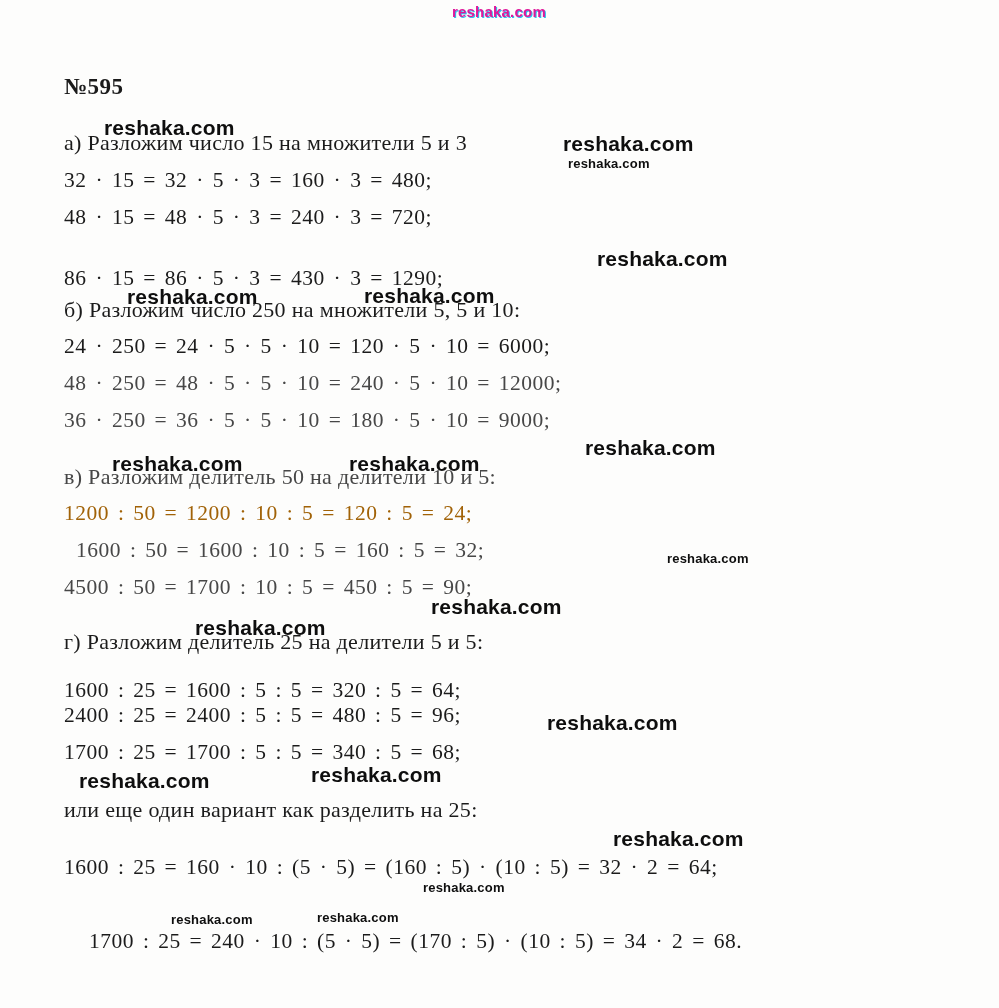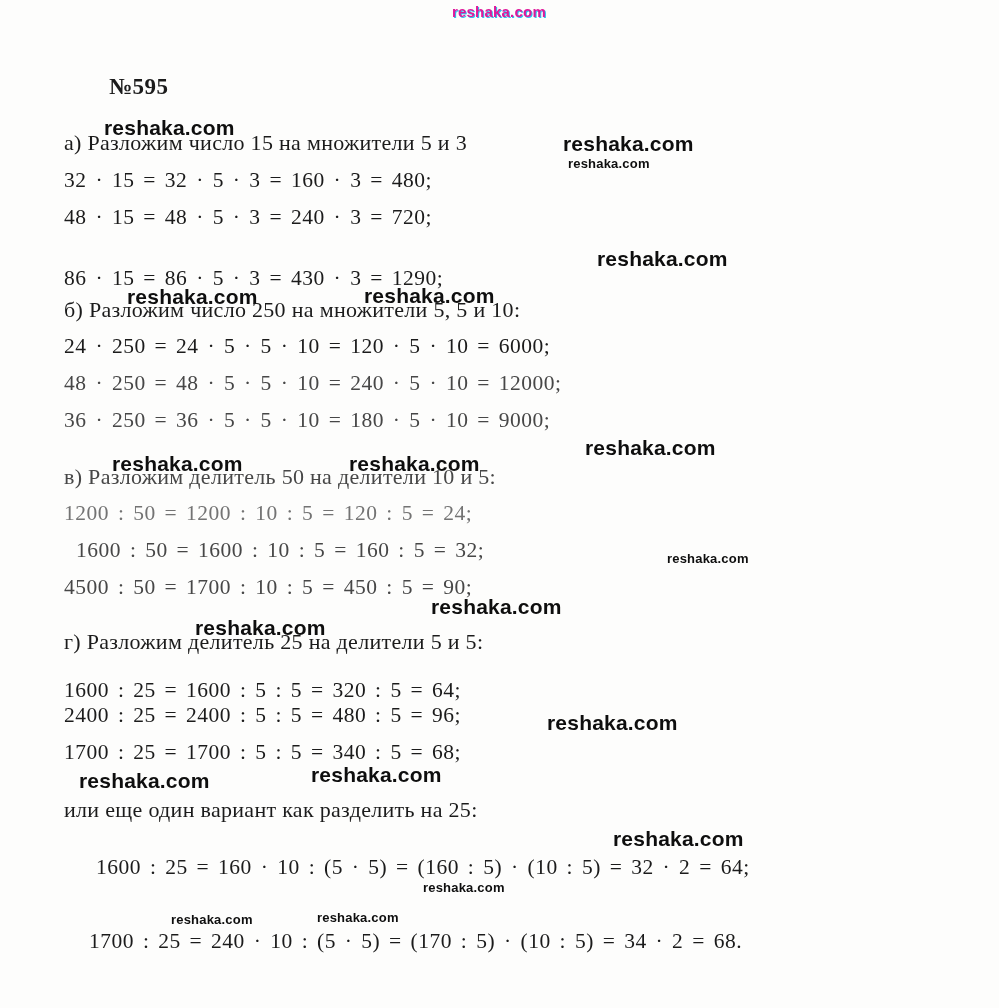--- a/index.html
+++ b/index.html
@@ -26,21 +26,21 @@
   .heading{
     font-size:22px;
     letter-spacing:0.3px;
   }
   .num{
     font-weight:bold;
     font-size:23px;
     letter-spacing:0.5px;
   }
   .faded{color:#474747;}
-  .faded2{color:#737373;}
+  .faded2{color:#a16207;}
   .wm{
     position:absolute;
     font-family:"Liberation Sans", sans-serif;
     font-weight:bold;
     color:#0e0e0e;
     font-size:21px;
     white-space:nowrap;
     letter-spacing:0.2px;
   }
   .wm-s{font-size:13px;}
@@ -69,21 +69,21 @@
   <span class="wm" style="left:431px;top:595px;">reshaka.com</span>
   <span class="wm" style="left:195px;top:616px;">reshaka.com</span>
   <span class="wm" style="left:547px;top:711px;">reshaka.com</span>
   <span class="wm" style="left:79px;top:769px;">reshaka.com</span>
   <span class="wm" style="left:311px;top:763px;">reshaka.com</span>
   <span class="wm" style="left:613px;top:827px;">reshaka.com</span>
   <span class="wm wm-s" style="left:423px;top:880px;">reshaka.com</span>
   <span class="wm wm-s" style="left:171px;top:912px;">reshaka.com</span>
   <span class="wm wm-s" style="left:317px;top:910px;">reshaka.com</span>
 
-  <div class="t num" style="left:64px;top:74px;margin-left:45px;">№595</div>
+  <div class="t num" style="left:64px;top:74px;">№595</div>
 
   <div class="t heading" style="left:64px;top:131px;">а) Разложим число 15 на множители 5 и 3</div>
   <div class="t math" style="left:64px;top:169px;">32 · 15 = 32 · 5 · 3 = 160 · 3 = 480;</div>
   <div class="t math" style="left:64px;top:206px;">48 · 15 = 48 · 5 · 3 = 240 · 3 = 720;</div>
   <div class="t math" style="left:64px;top:243px;margin-top:24px;">86 · 15 = 86 · 5 · 3 = 430 · 3 = 1290;</div>
 
   <div class="t heading" style="left:64px;top:298px;">б) Разложим число 250 на множители 5, 5 и 10:</div>
   <div class="t math" style="left:64px;top:335px;">24 · 250 = 24 · 5 · 5 · 10 = 120 · 5 · 10 = 6000;</div>
   <div class="t math faded" style="left:64px;top:372px;">48 · 250 = 48 · 5 · 5 · 10 = 240 · 5 · 10 = 12000;</div>
   <div class="t math faded" style="left:64px;top:409px;">36 · 250 = 36 · 5 · 5 · 10 = 180 · 5 · 10 = 9000;</div>
@@ -92,16 +92,16 @@
   <div class="t math faded2" style="left:64px;top:502px;">1200 : 50 = 1200 : 10 : 5 = 120 : 5 = 24;</div>
   <div class="t math faded" style="left:64px;top:539px;margin-left:12px;">1600 : 50 = 1600 : 10 : 5 = 160 : 5 = 32;</div>
   <div class="t math faded" style="left:64px;top:576px;">4500 : 50 = 1700 : 10 : 5 = 450 : 5 = 90;</div>
 
   <div class="t heading" style="left:64px;top:630px;">г) Разложим делитель 25 на делители 5 и 5:</div>
   <div class="t math" style="left:64px;top:667px;margin-top:12px;">1600 : 25 = 1600 : 5 : 5 = 320 : 5 = 64;</div>
   <div class="t math" style="left:64px;top:704px;">2400 : 25 = 2400 : 5 : 5 = 480 : 5 = 96;</div>
   <div class="t math" style="left:64px;top:741px;">1700 : 25 = 1700 : 5 : 5 = 340 : 5 = 68;</div>
 
   <div class="t heading" style="left:64px;top:798px;">или еще один вариант как разделить на 25:</div>
-  <div class="t math" style="left:64px;top:856px;margin-left:32px;">1600 : 25 = 160 · 10 : (5 · 5) = (160 : 5) · (10 : 5) = 32 · 2 = 64;</div>
+  <div class="t math" style="left:64px;top:856px;">1600 : 25 = 160 · 10 : (5 · 5) = (160 : 5) · (10 : 5) = 32 · 2 = 64;</div>
   <div class="t math" style="left:64px;top:930px;margin-left:25px;">1700 : 25 = 240 · 10 : (5 · 5) = (170 : 5) · (10 : 5) = 34 · 2 = 68.</div>
 
 </div>
 
 </body></html>

